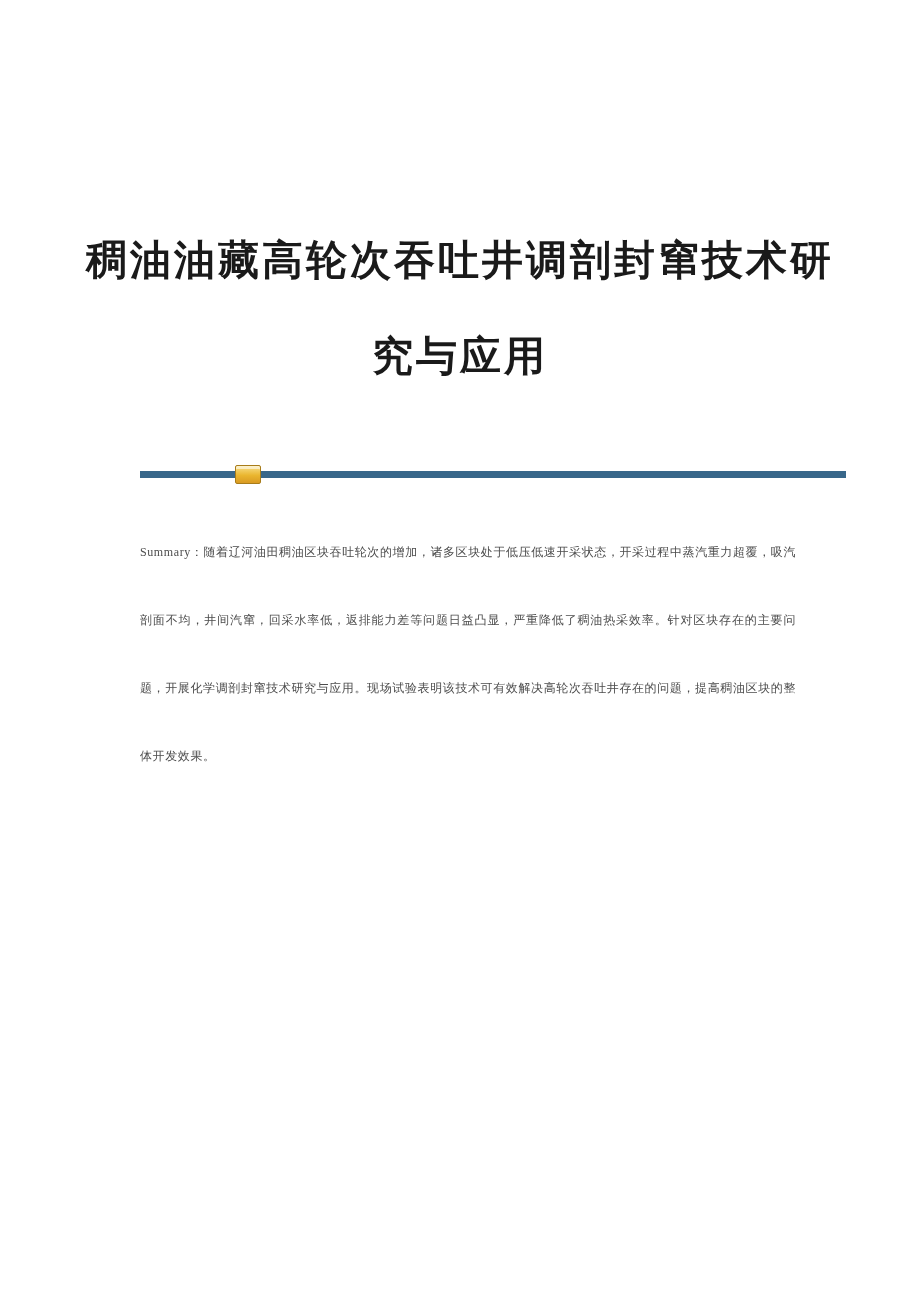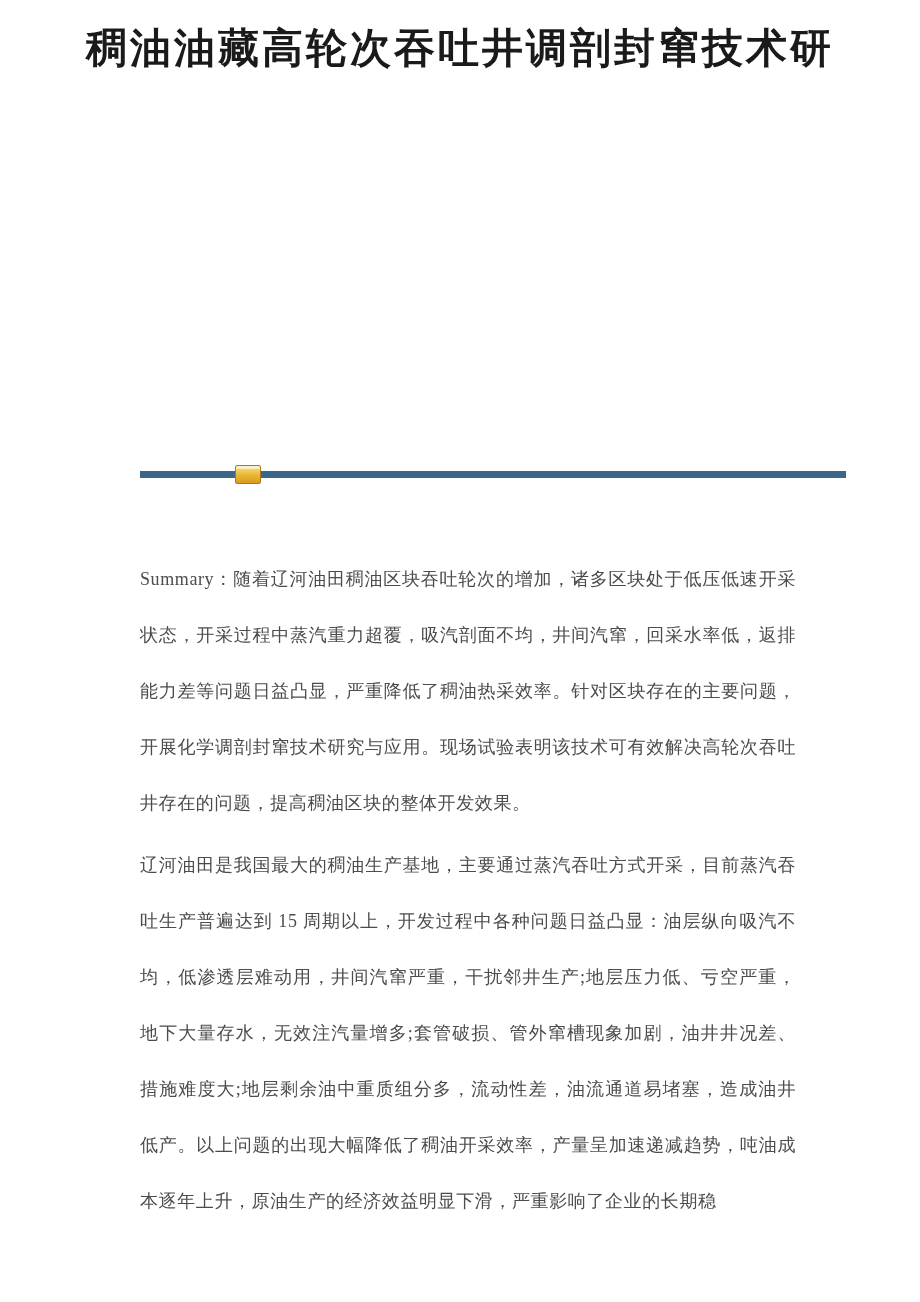--- a/index.html
+++ b/index.html
@@ -10,21 +10,22 @@
   .page {
     position: relative;
     width: 920px;
     height: 1302px;
     margin: 0 auto;
     background: #ffffff;
     overflow: hidden;
     font-family: "Liberation Serif", serif;
   }
   .doc-title {
-    margin: 0;
+    margin: 16px;
+    padding-top: 196px;
     text-align: center;
     font-family: "Liberation Sans", sans-serif;
     font-size: 41px;
     font-weight: bold;
     color: #1a1a1a;
     line-height: 96px;
     letter-spacing: 3px;
   }
   .doc-title .title-line {
     display: block;
@@ -43,44 +44,44 @@
     top: -6px;
     width: 24px;
     height: 17px;
     background: linear-gradient(180deg, #f9e08a 0%, #eab62f 55%, #d99a22 100%);
     border: 1px solid #a87c1a;
     border-radius: 2px;
     box-shadow: inset 0 3px 0 rgba(255,255,255,0.55);
   }
   .doc-body {
     position: absolute;
-    top: 551px;
+    top: 518px;
     left: 140px;
     width: 656px;
-    font-size: 18px;
+    font-size: 12px;
     color: #4c4c4c;
-    line-height: 56px;
+    line-height: 68px;
     text-align: justify;
     letter-spacing: 0.6px;
   }
   .doc-body p {
     margin: 0 0 6px 0;
   }
 </style>
 </head>
 <body>
 
 <div class="page">
 
   <h1 class="doc-title">
     <span class="title-line">稠油油藏高轮次吞吐井调剖封窜技术研</span>
+    <span class="title-line">究与应用</span>
   </h1>
 
   <div class="divider">
     <span class="divider-icon"></span>
   </div>
 
   <div class="doc-body">
     <p>Summary：随着辽河油田稠油区块吞吐轮次的增加，诸多区块处于低压低速开采状态，开采过程中蒸汽重力超覆，吸汽剖面不均，井间汽窜，回采水率低，返排能力差等问题日益凸显，严重降低了稠油热采效率。针对区块存在的主要问题，开展化学调剖封窜技术研究与应用。现场试验表明该技术可有效解决高轮次吞吐井存在的问题，提高稠油区块的整体开发效果。</p>
-    <p>辽河油田是我国最大的稠油生产基地，主要通过蒸汽吞吐方式开采，目前蒸汽吞吐生产普遍达到 15 周期以上，开发过程中各种问题日益凸显：油层纵向吸汽不均，低渗透层难动用，井间汽窜严重，干扰邻井生产;地层压力低、亏空严重，地下大量存水，无效注汽量增多;套管破损、管外窜槽现象加剧，油井井况差、措施难度大;地层剩余油中重质组分多，流动性差，油流通道易堵塞，造成油井低产。以上问题的出现大幅降低了稠油开采效率，产量呈加速递减趋势，吨油成本逐年上升，原油生产的经济效益明显下滑，严重影响了企业的长期稳</p>
   </div>
 
 </div>
 
 </body></html>

